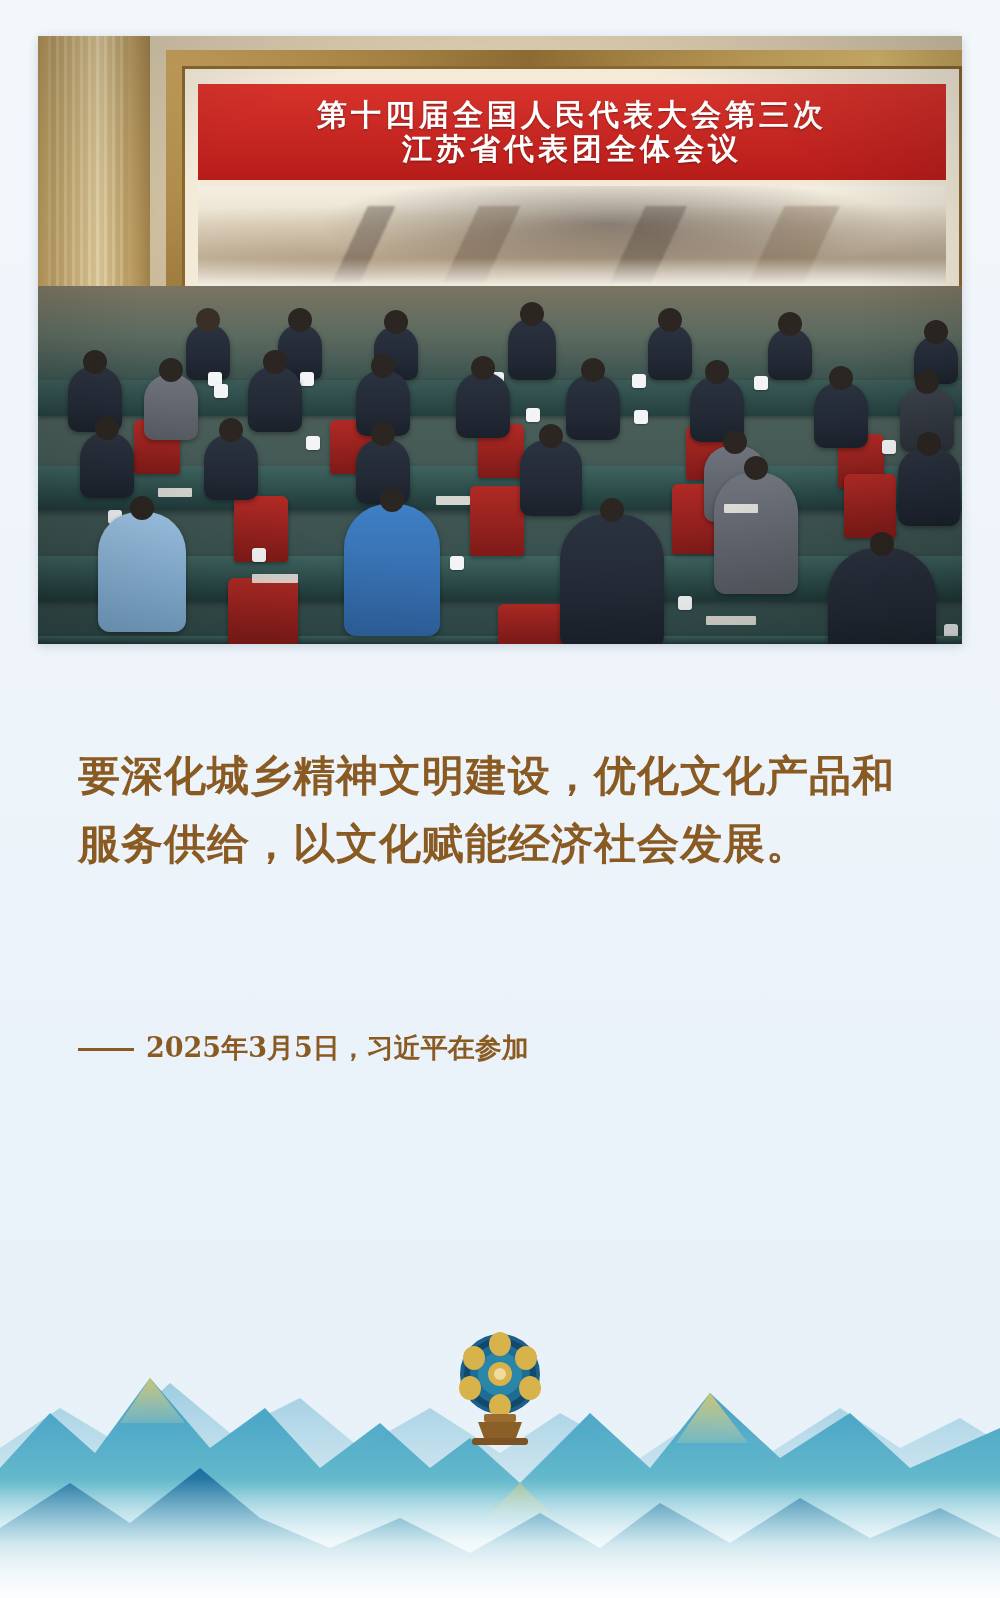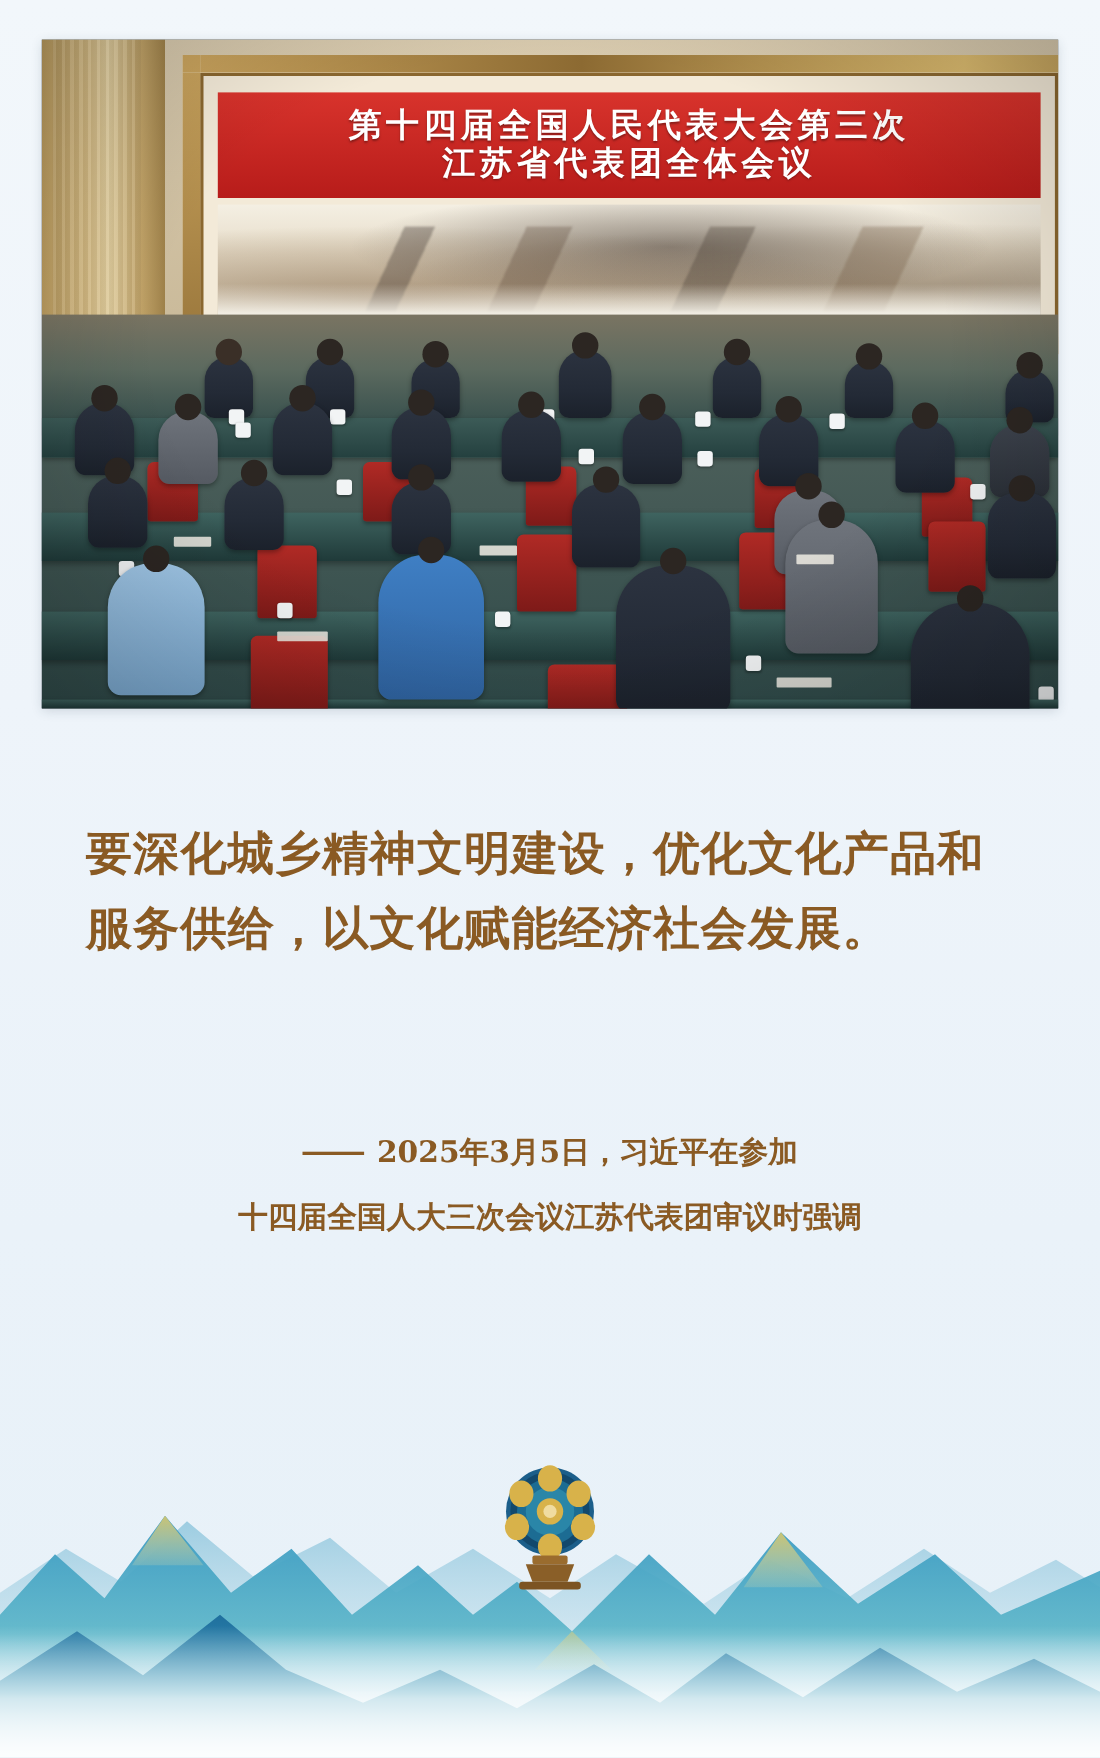--- a/index.html
+++ b/index.html
@@ -174,21 +174,21 @@
     font-weight: bold;
     line-height: 1.62;
     letter-spacing: 1px;
   }
 
   .attrib {
     position: absolute;
     left: 78px;
     top: 1018px;
     width: 844px;
-    text-align: center;
+    text-align: left;
     color: #8a5a23;
     font-family: "DejaVu Serif", "Liberation Serif", serif;
     font-size: 27px;
     font-weight: bold;
     line-height: 2.2;
   }
   .attrib .dash {
     display: inline-block;
     width: 56px;
     border-top: 3px solid #8a5a23;
@@ -318,21 +318,20 @@
   </div>
   <div class="photo-vignette"></div>
 </div>
 
 <div class="quote">要深化城乡精神文明建设，优化文化产品和服务供给，以文化赋能经济社会发展。</div>
 
 <div class="attrib">
   <div>
     <span class="dash"></span><span>2025年3月5日，习近平在参加</span>
   </div>
-  <div>十四届全国人大三次会议江苏代表团审议时强调</div>
 </div>
 
 <div class="bottom-art">
 
   <div class="mtn" style="left:0; bottom:60px; z-index:1;">
     <svg width="1000" height="250" viewBox="0 0 1000 250">
       <defs>
         <linearGradient id="gb" x1="0" y1="0" x2="0" y2="1">
           <stop offset="0%" stop-color="#8fc6dd" stop-opacity="0.85"></stop>
           <stop offset="100%" stop-color="#cfe6f0" stop-opacity="0.35"></stop>

